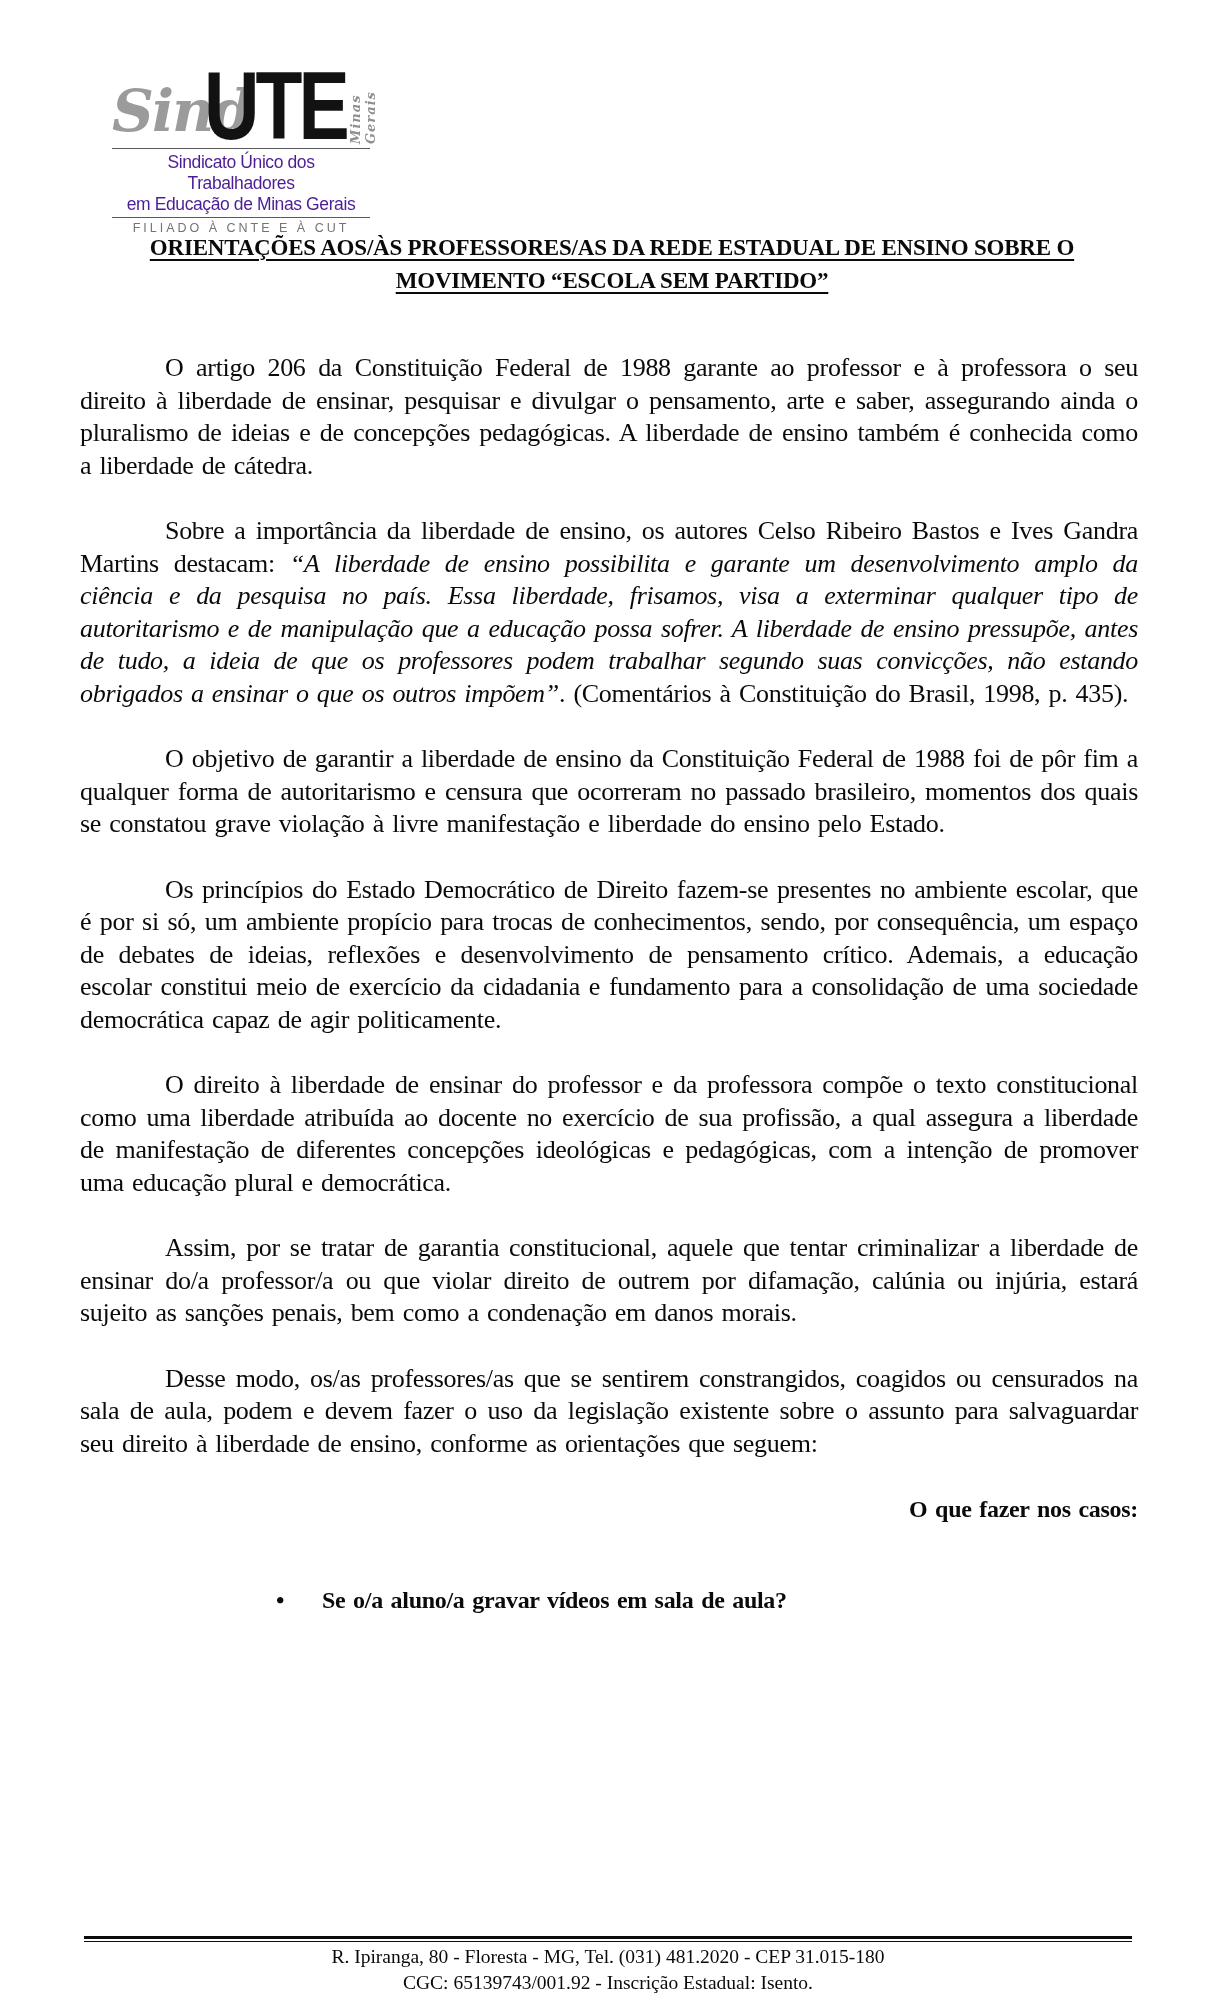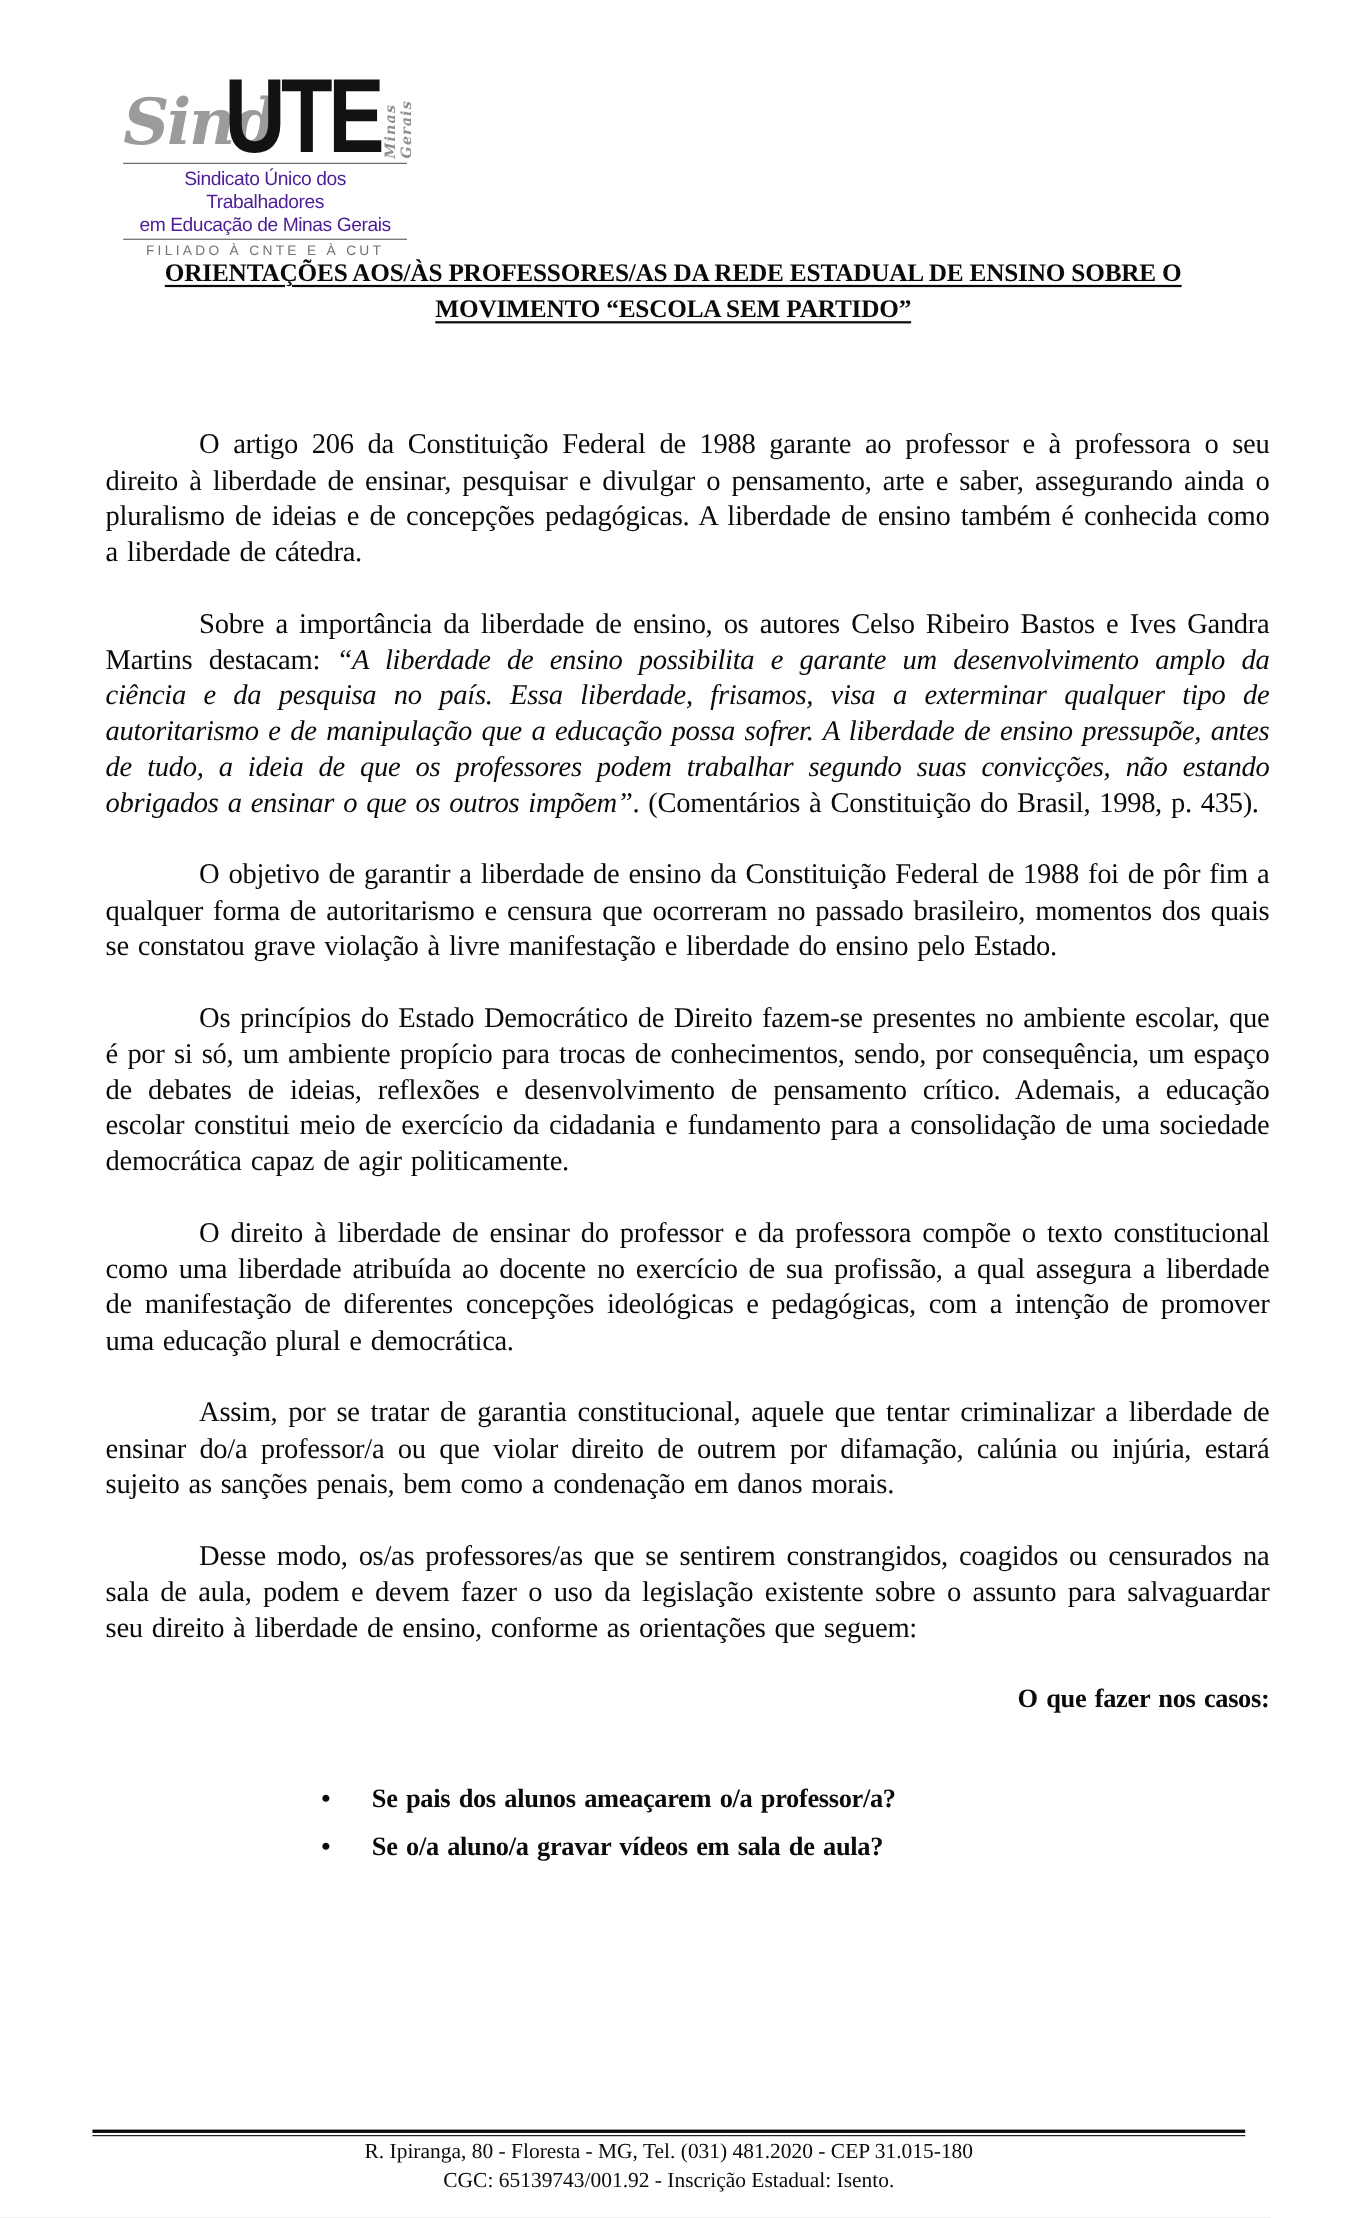--- a/index.html
+++ b/index.html
@@ -59,23 +59,23 @@
     letter-spacing:-0.2px;
   }
   .title span{
     text-decoration:underline;
     text-decoration-thickness:2px;
     text-underline-offset:4px;
   }
 
   
   .body{
-    position:absolute;left:96px;top:352px;width:1058px;
+    position:absolute;left:80px;top:352px;width:1058px;
     font-size:26px;line-height:32.5px;
-    text-align:justify;letter-spacing:-0.3px;word-spacing:2px;margin-top:36px;
+    text-align:justify;letter-spacing:-0.3px;word-spacing:2px;
   }
   .body p{margin:0 0 33px 0;text-indent:85px;}
   .body em{font-style:italic;}
 
   .case-heading{
     font-weight:bold;font-size:24px;
     margin:30px 0 0 2px;text-indent:0 !important;
     text-align:right;
   }
   ul.cases{
@@ -133,21 +133,20 @@
     <p>O artigo 206 da Constituição Federal de 1988 garante ao professor e à professora o seu direito à liberdade de ensinar, pesquisar e divulgar o pensamento, arte e saber, assegurando ainda o pluralismo de ideias e de concepções pedagógicas. A liberdade de ensino também é conhecida como a liberdade de cátedra.</p>
     <p><span>Sobre a importância da liberdade de ensino, os autores Celso Ribeiro Bastos e Ives Gandra Martins destacam: </span><em>“A liberdade de ensino possibilita e garante um desenvolvimento amplo da ciência e da pesquisa no país. Essa liberdade, frisamos, visa a exterminar qualquer tipo de autoritarismo e de manipulação que a educação possa sofrer. A liberdade de ensino pressupõe, antes de tudo, a ideia de que os professores podem trabalhar segundo suas convicções, não estando obrigados a ensinar o que os outros impõem”</em><span>. (Comentários à Constituição do Brasil, 1998, p. 435).</span></p>
     <p>O objetivo de garantir a liberdade de ensino da Constituição Federal de 1988 foi de pôr fim a qualquer forma de autoritarismo e censura que ocorreram no passado brasileiro, momentos dos quais se constatou grave violação à livre manifestação e liberdade do ensino pelo Estado.</p>
     <p>Os princípios do Estado Democrático de Direito fazem-se presentes no ambiente escolar, que é por si só, um ambiente propício para trocas de conhecimentos, sendo, por consequência, um espaço de debates de ideias, reflexões e desenvolvimento de pensamento crítico. Ademais, a educação escolar constitui meio de exercício da cidadania e fundamento para a consolidação de uma sociedade democrática capaz de agir politicamente.</p>
     <p>O direito à liberdade de ensinar do professor e da professora compõe o texto constitucional como uma liberdade atribuída ao docente no exercício de sua profissão, a qual assegura a liberdade de manifestação de diferentes concepções ideológicas e pedagógicas, com a intenção de promover uma educação plural e democrática.</p>
     <p>Assim, por se tratar de garantia constitucional, aquele que tentar criminalizar a liberdade de ensinar do/a professor/a ou que violar direito de outrem por difamação, calúnia ou injúria, estará sujeito as sanções penais, bem como a condenação em danos morais.</p>
     <p>Desse modo, os/as professores/as que se sentirem constrangidos, coagidos ou censurados na sala de aula, podem e devem fazer o uso da legislação existente sobre o assunto para salvaguardar seu direito à liberdade de ensino, conforme as orientações que seguem:</p>
 
     <p class="case-heading">O que fazer nos casos:</p>
     <ul class="cases">
-      <li>Se pais dos alunos ameaçarem o/a professor/a?</li>
       <li>Se o/a aluno/a gravar vídeos em sala de aula?</li>
     </ul>
   </div>
 
   <div class="footer">
     <div class="bar"></div>
     <div class="ftext">R. Ipiranga, 80 - Floresta - MG, Tel. (031) 481.2020 - CEP 31.015-180</div>
     <div class="ftext">CGC: 65139743/001.92 - Inscrição Estadual: Isento.</div>
   </div>
 

